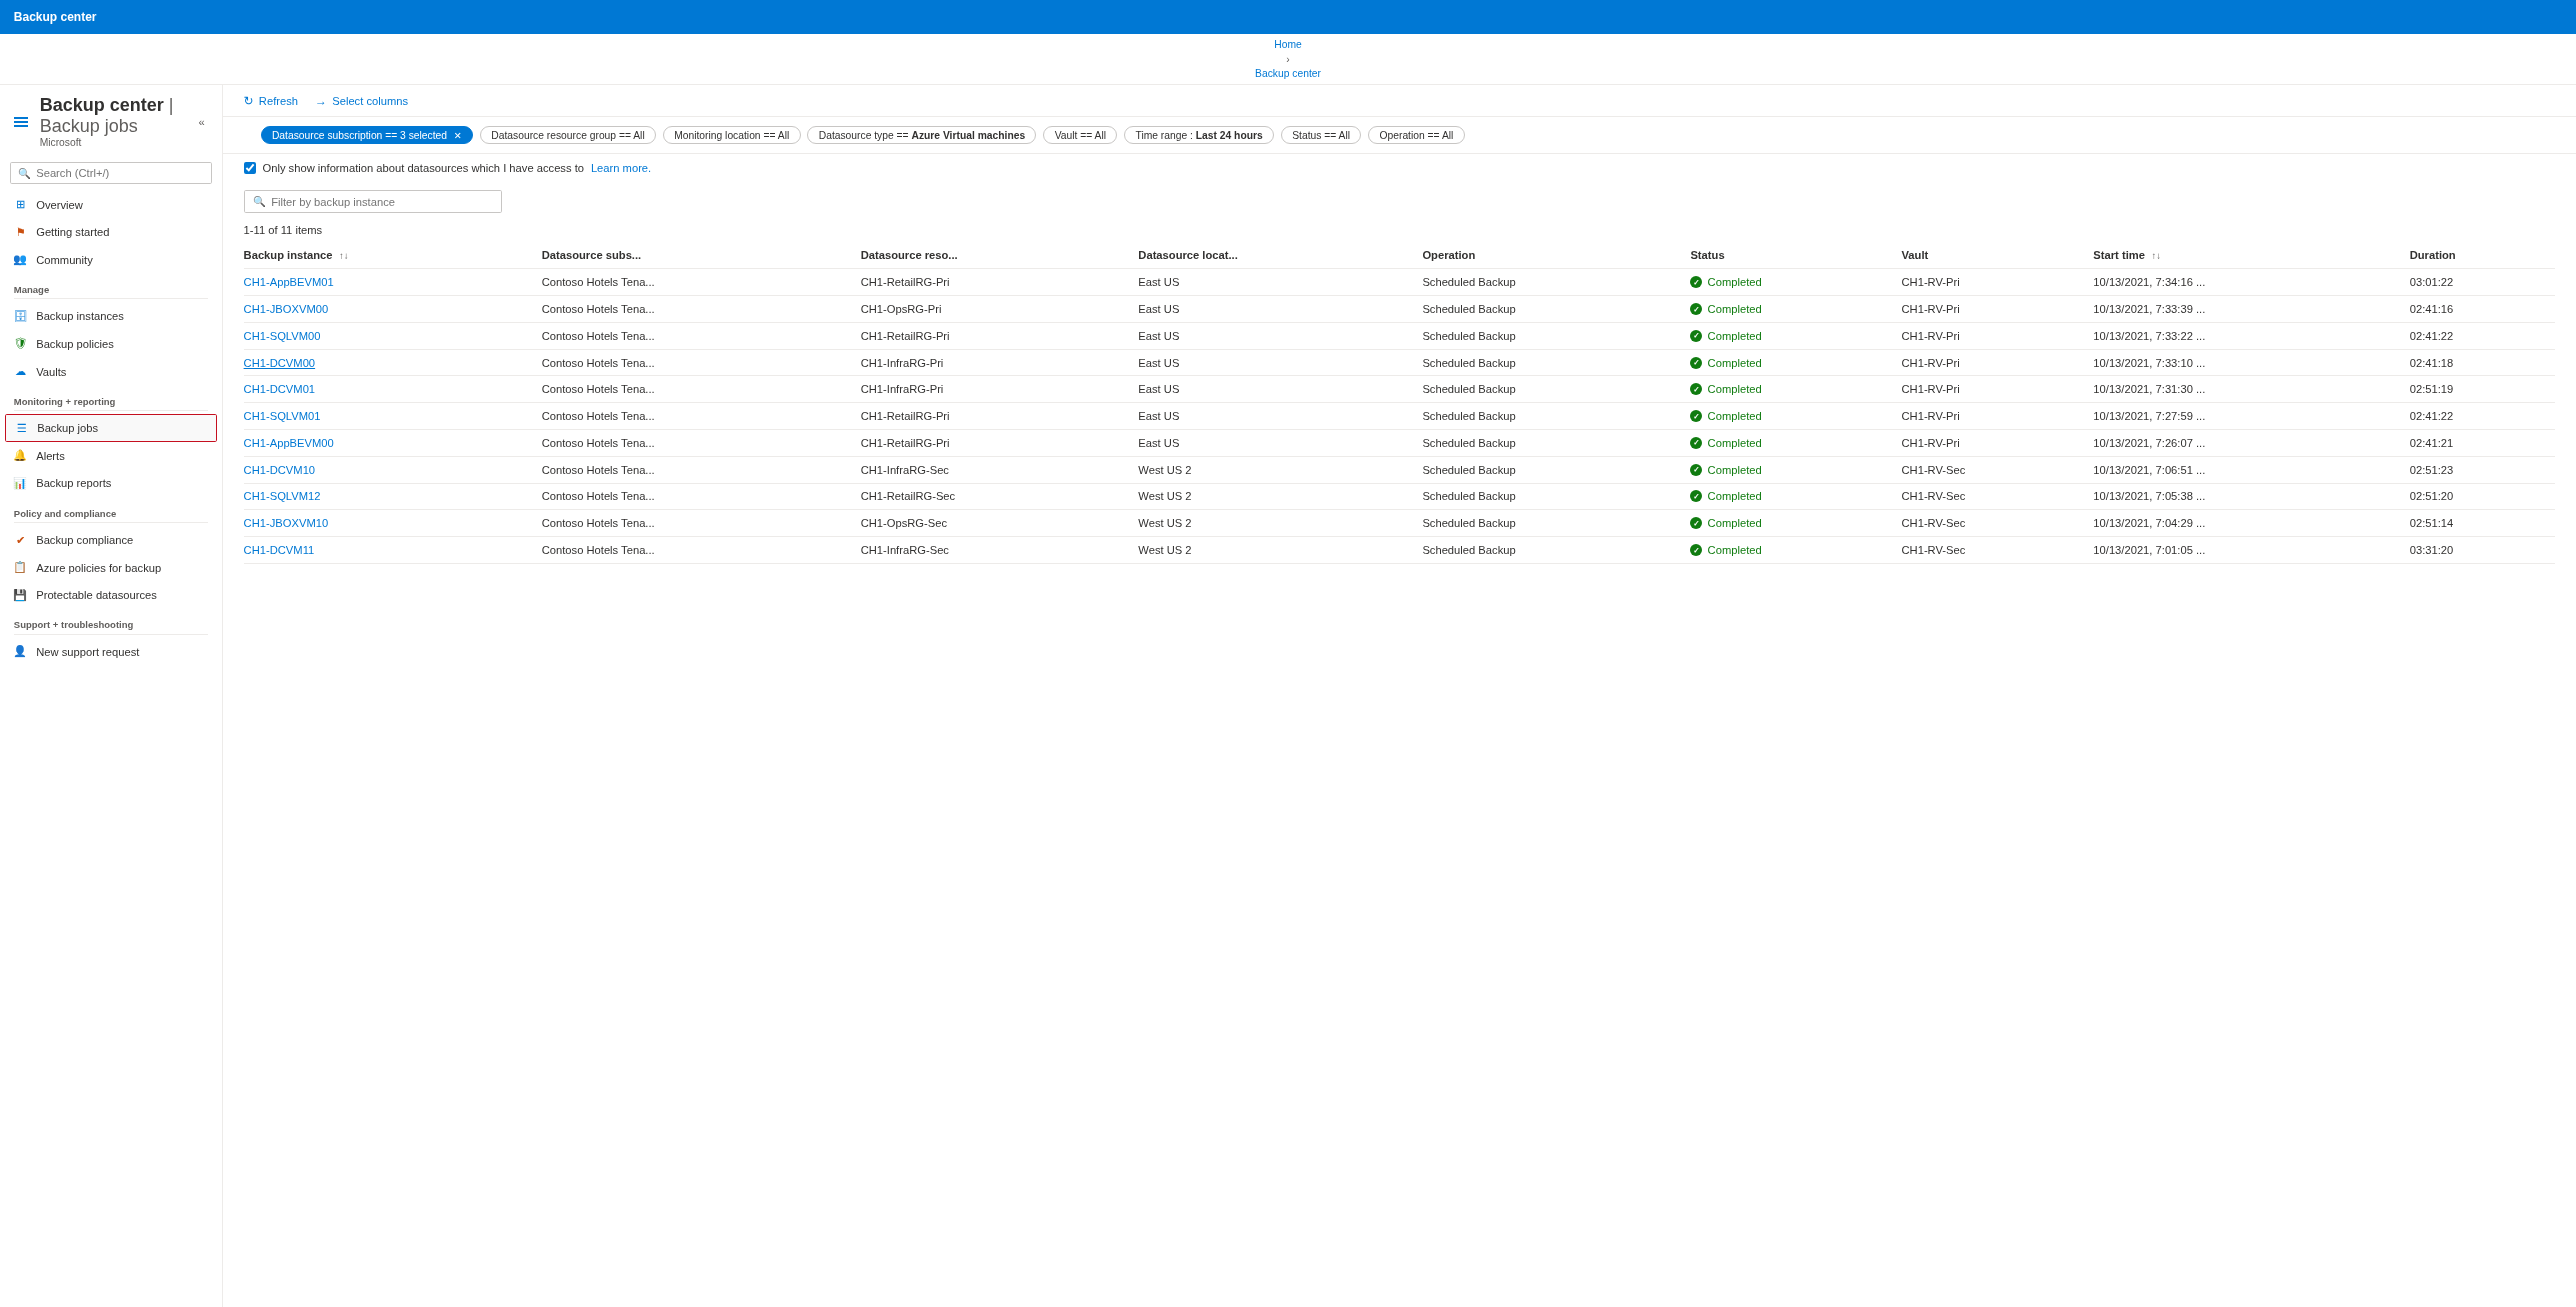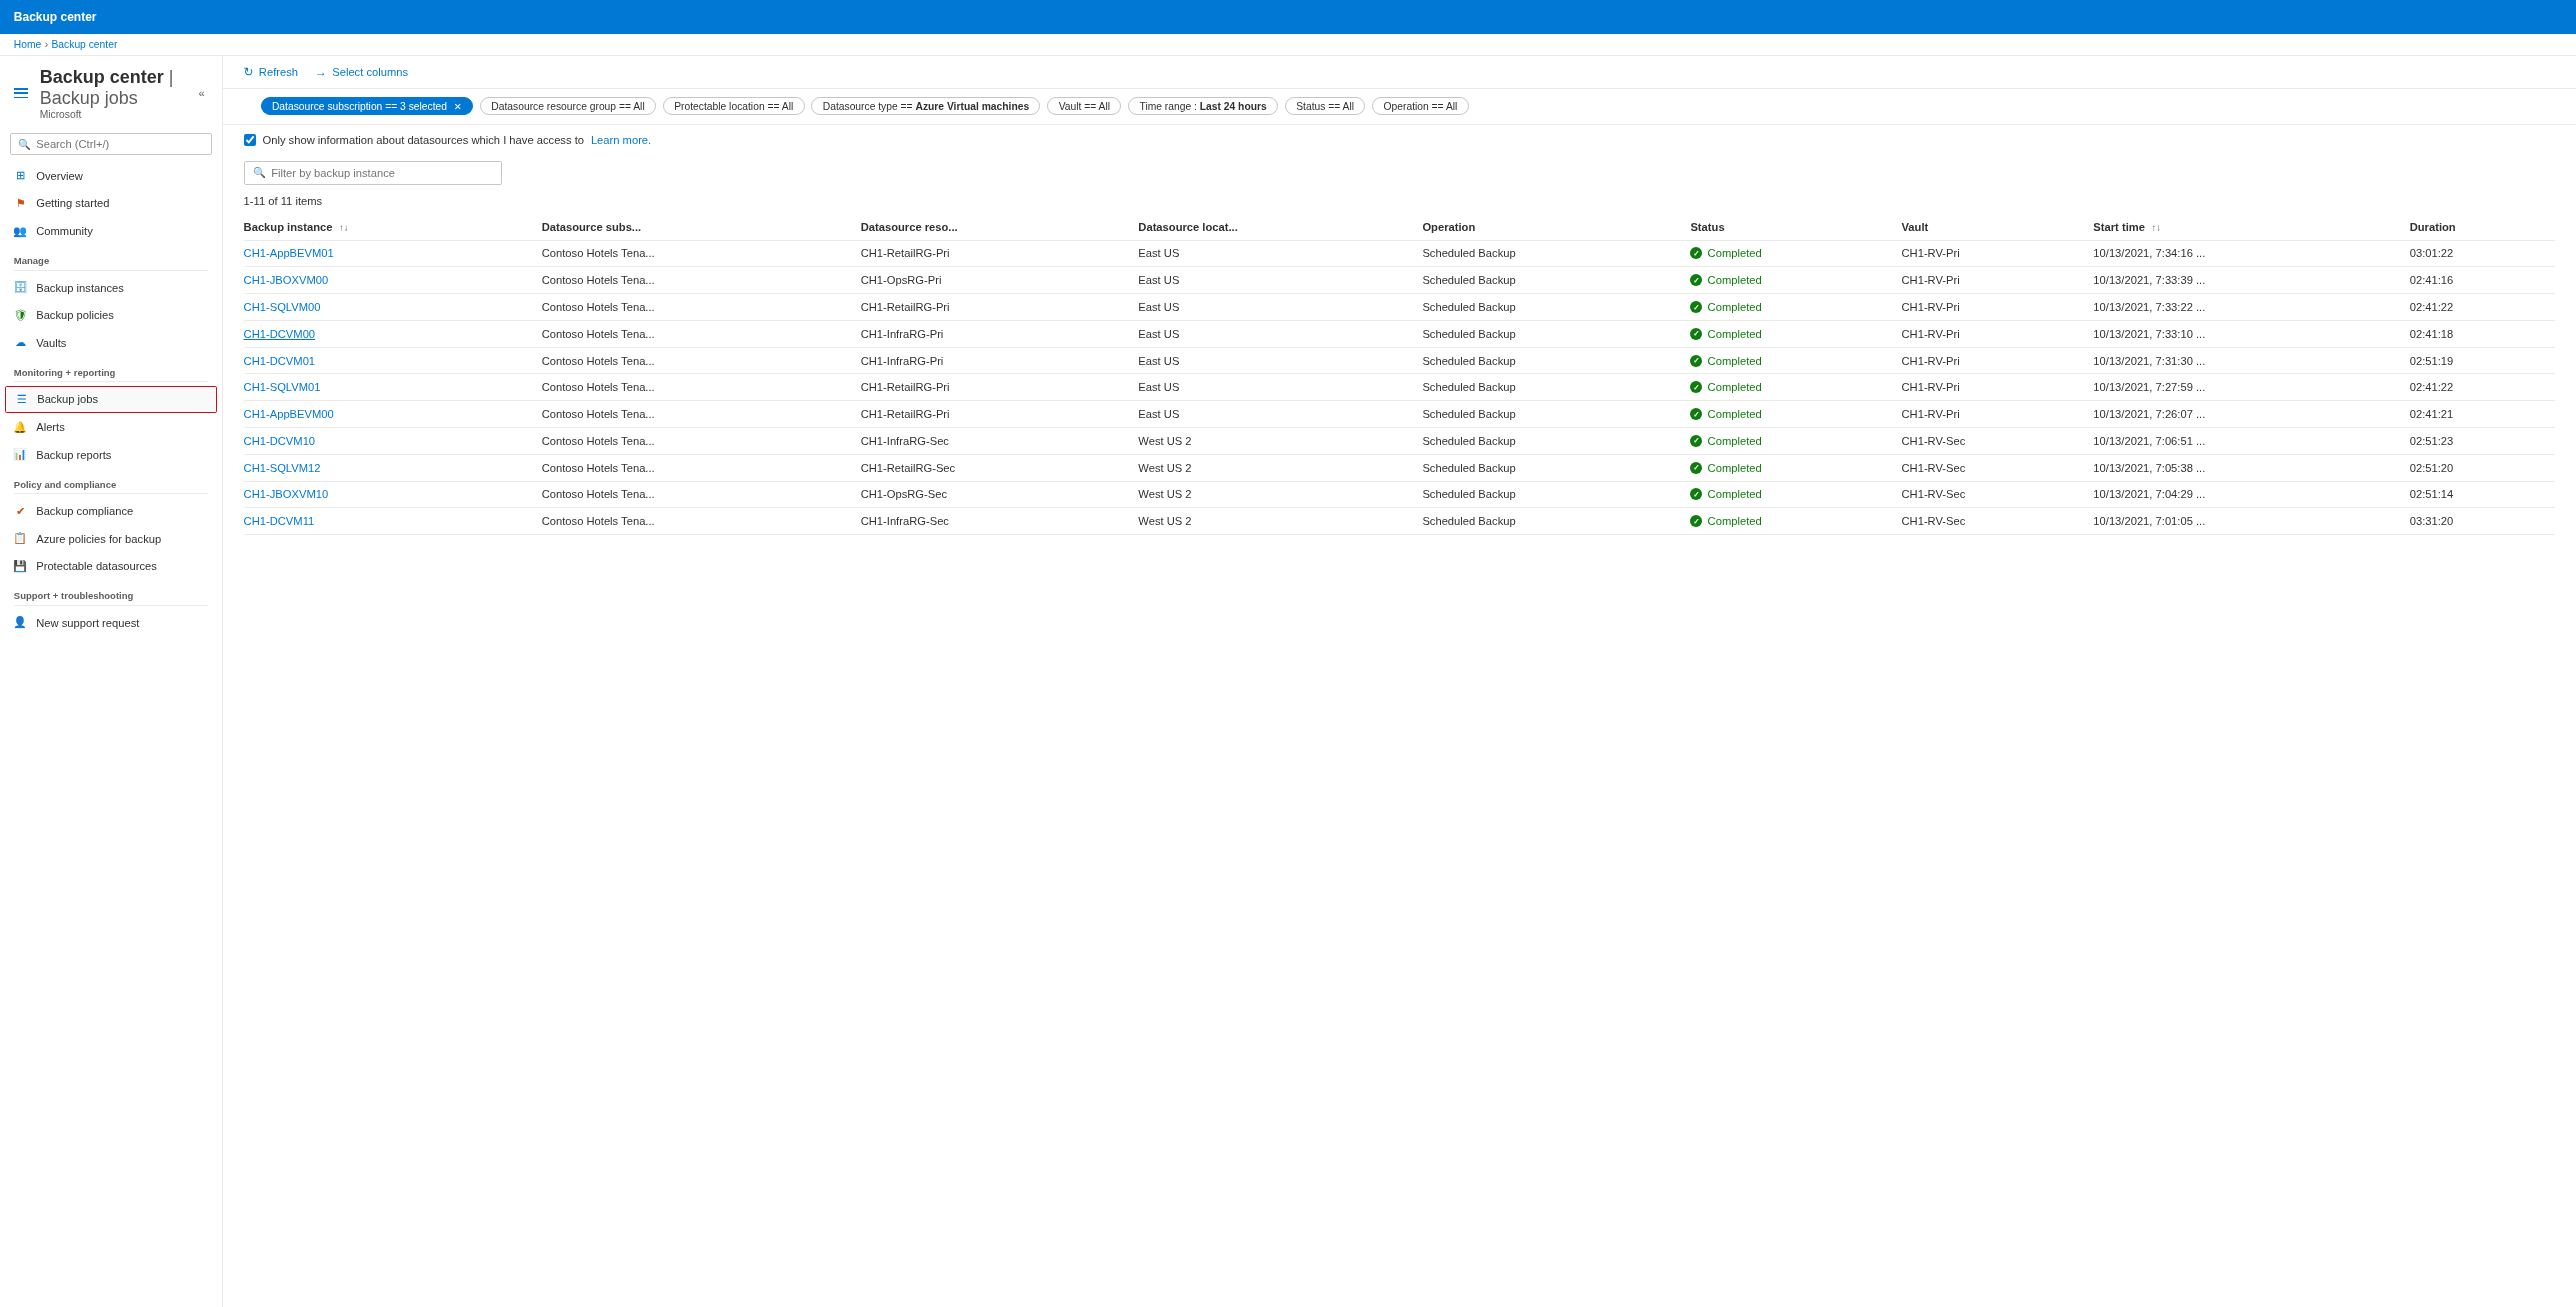--- a/index.html
+++ b/index.html
@@ -3,21 +3,21 @@
   <meta charset="utf-8">
   <style>
     * { box-sizing: border-box; margin: 0; padding: 0; }
     body { font-family: 'Segoe UI', Arial, sans-serif; font-size: 11.2px; color: #323130; background: #fff; display: flex; flex-direction: column; height: 100vh; overflow: hidden; }
 
     
     .top-bar { background: #0078d4; display: flex; align-items: center; padding: 0 13.8px; height: 34px; flex-shrink: 0; }
     .top-bar-title { color: #fff; font-size: 12px; font-weight: 600; }
 
     
-    .breadcrumb { padding: 5.2px 13.8px; font-size: 10.3px; color: #0078d4; display: flex; align-items: center; gap: 3.4px; border-bottom: 0.9px solid #edebe9; background: #fff; flex-shrink: 0; }
+    .breadcrumb { padding: 5.2px 13.8px; font-size: 10.3px; color: #0078d4; display: flex; align-items: center; gap: 3.4px; border-bottom: 0.9px solid #edebe9; background: #fff; flex-shrink: 0; flex-direction: column; }
     .breadcrumb a { color: #0078d4; text-decoration: none; }
     .breadcrumb-sep { color: #605e5c; }
 
     
     .main-layout { display: flex; flex: 1; overflow: hidden; }
 
     
     .sidebar { width: 223px; flex-shrink: 0; border-right: 0.9px solid #edebe9; display: flex; flex-direction: column; overflow-y: auto; background: #fff; }
     .sidebar-header { padding: 10.3px 13.8px 6.9px; display: flex; align-items: center; gap: 6.9px; }
     .search-box { margin: 6.9px 10.3px; border: 0.9px solid #c8c6c4; border-radius: 1.7px; display: flex; align-items: center; padding: 3.4px 6.9px; gap: 5.2px; background: #fff; }
@@ -196,21 +196,21 @@
 
     <div class="filters-row">
       <div class="filter-chip active">
         <span>Datasource subscription == 3 selected</span>
         <span style="margin-left:3.4px;font-size:9.5px;">✕</span>
       </div>
       <div class="filter-chip">
         <span>Datasource resource group == All</span>
       </div>
       <div class="filter-chip">
-        <span>Protectable location == All</span>
+        <span>Monitoring location == All</span>
       </div>
       <div class="filter-chip">
         <span>Datasource type == <strong>Azure Virtual machines</strong></span>
       </div>
       <div class="filter-chip">
         <span>Vault == All</span>
       </div>
       <div class="filter-chip">
         <span>Time range : <strong>Last 24 hours</strong></span>
       </div>

